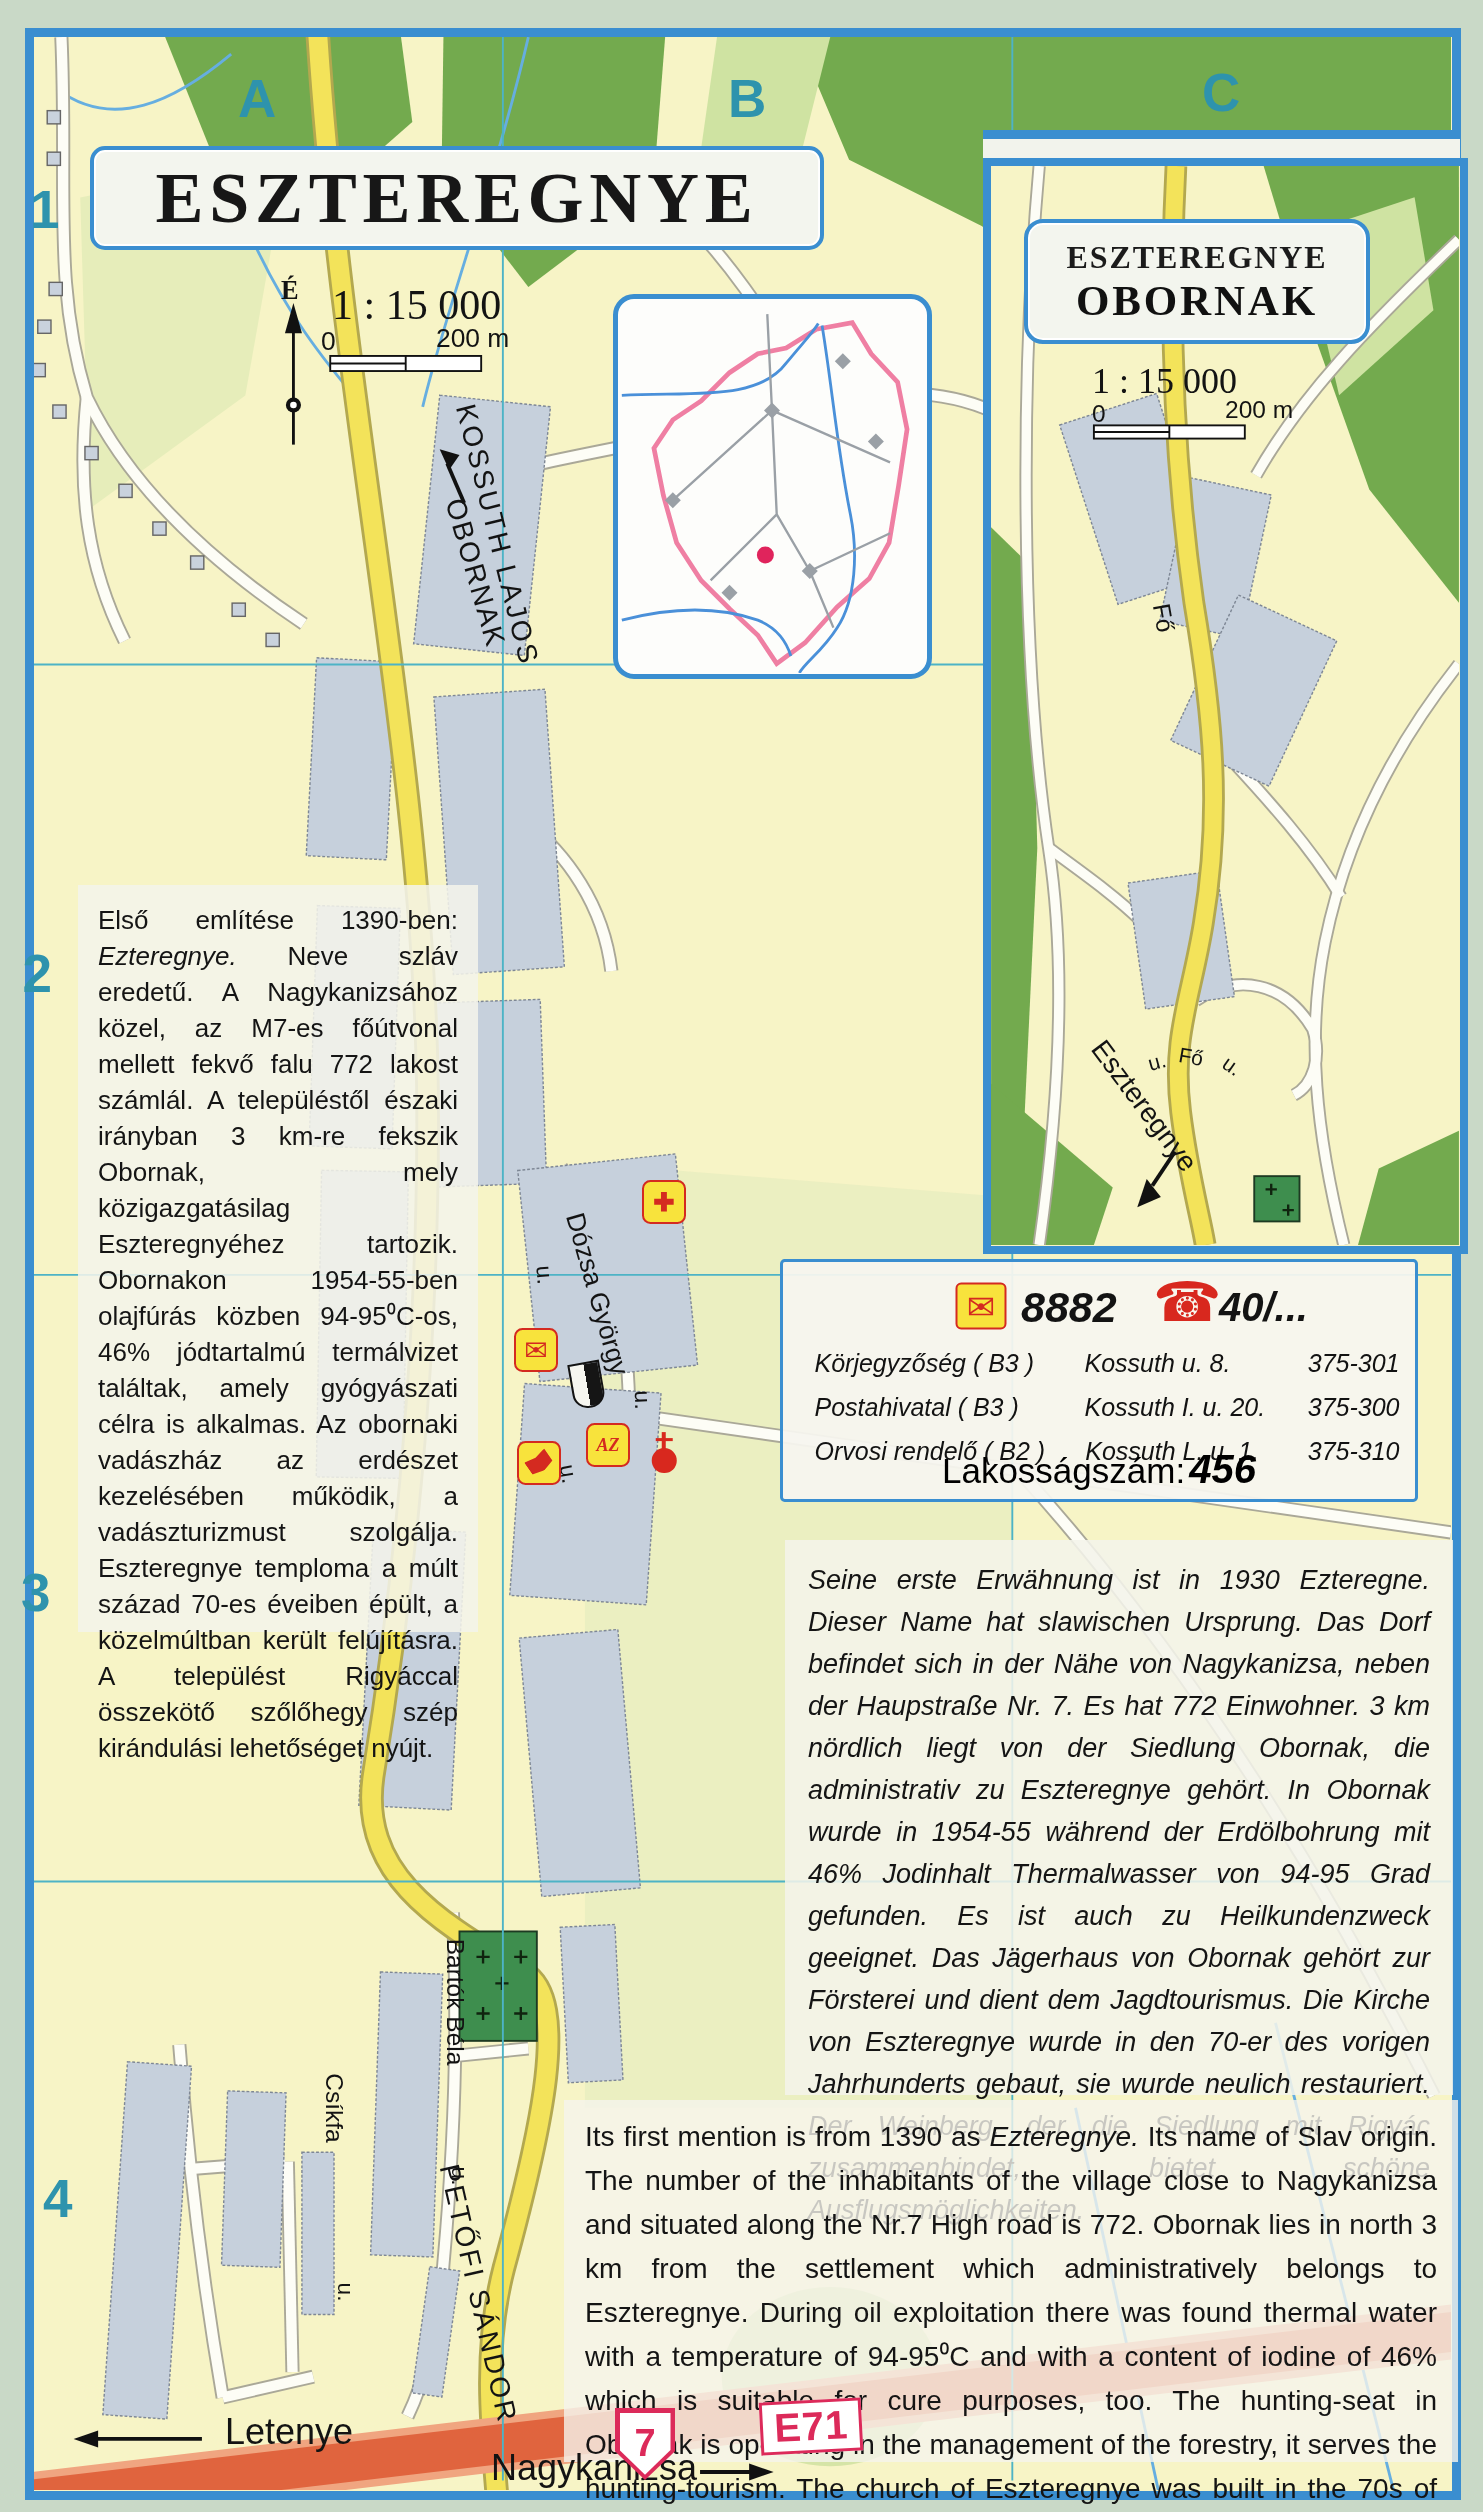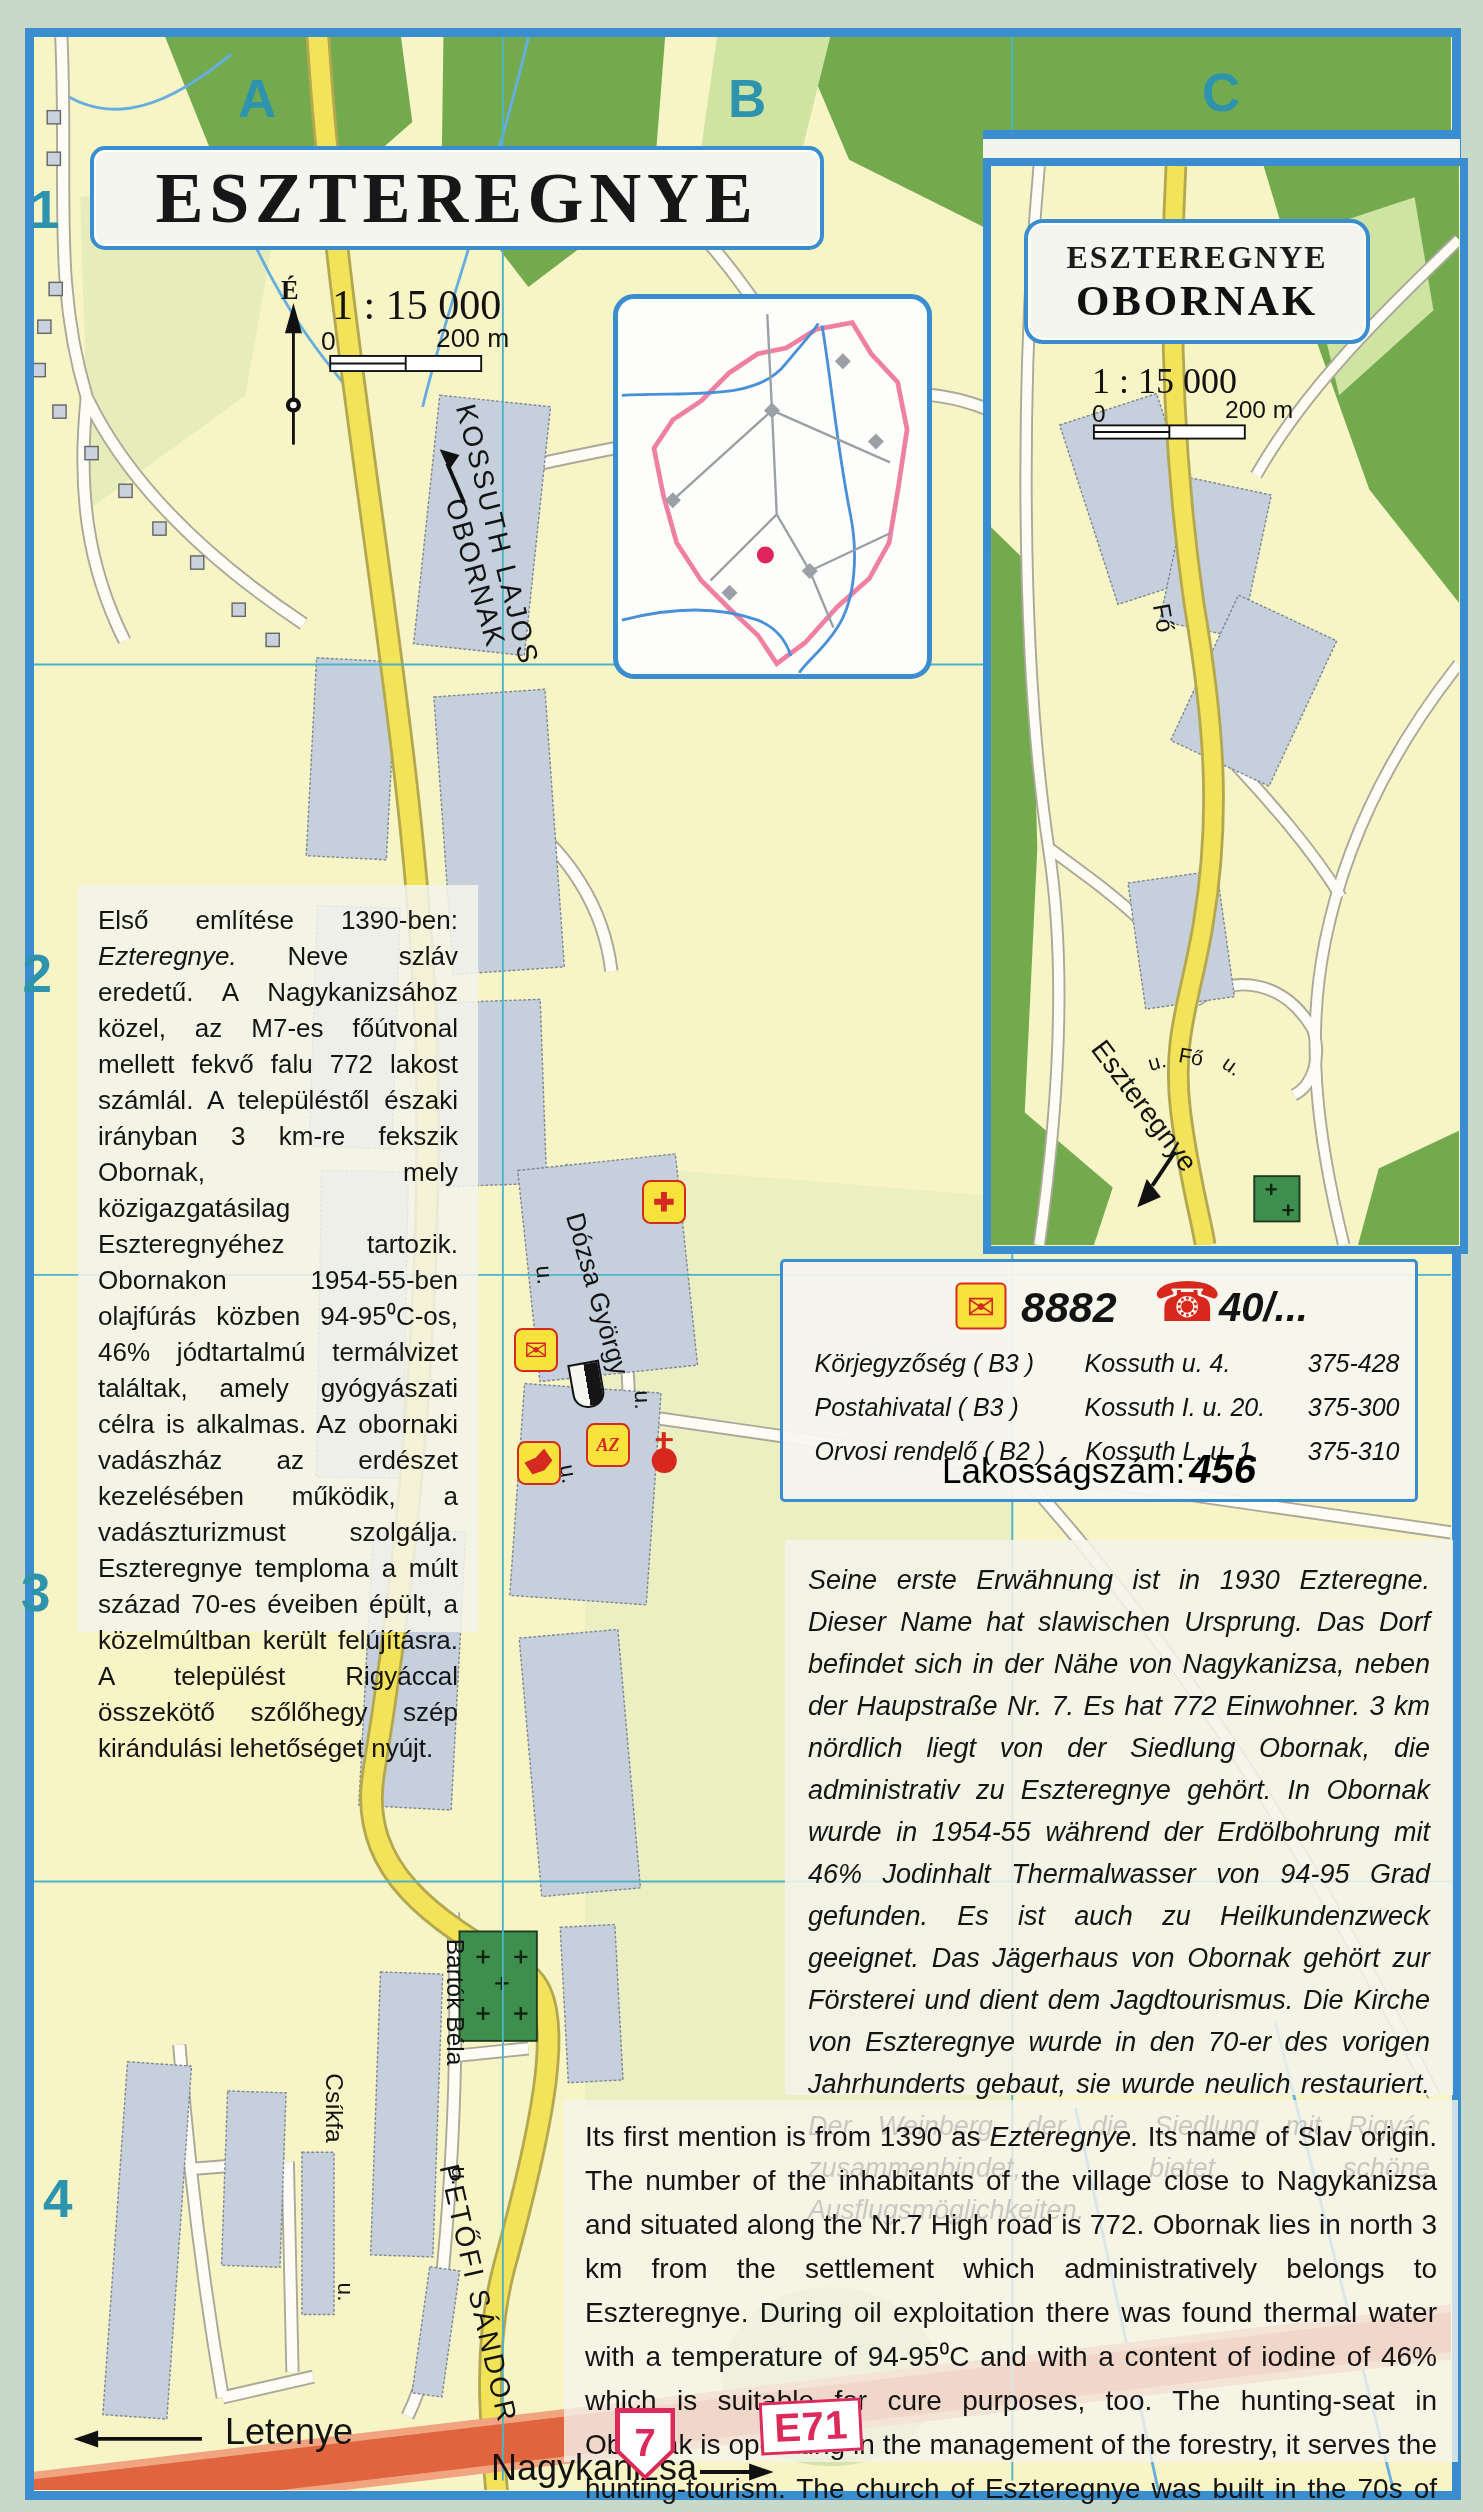--- a/index.html
+++ b/index.html
@@ -298,22 +298,22 @@
 
   <div class="infobox">
     <div class="poi" style="left:198px;top:44px;width:47px;height:43px;border-radius:5.7px;">
       <span style="font-size:34px;">✉</span>
       </div>
     <div class="lbl" style="left:238px;top:21px;font-size:43px;font-weight:bold;font-style:italic;">8882</div>
     <div class="lbl" style="left:370px;top:7.5px;font-size:55px;color:#d8281e;">☎</div>
     <div class="lbl" style="left:436px;top:22.6px;font-size:40px;font-weight:bold;font-style:italic;">40/...</div>
     <div class="info-row" style="left:24.5px;top:87px;width:585px;">
       <span style="width:270px;">Körjegyzőség ( B3 )</span>
-      <span style="width:211px;">Kossuth u. 4.</span>
-      <span style="width:104px;text-align:right;">375-428</span>
+      <span style="width:211px;">Kossuth u. 8.</span>
+      <span style="width:104px;text-align:right;">375-301</span>
     </div>
     <div class="info-row" style="left:24.5px;top:131px;width:585px;">
       <span style="width:270px;">Postahivatal ( B3 )</span>
       <span style="width:211px;">Kossuth I. u. 20.</span>
       <span style="width:104px;text-align:right;">375-300</span>
     </div>
     <div class="info-row" style="left:24.5px;top:175px;width:585px;gap:10px;">
       <span style="width:270px;">Orvosi rendelő ( B2 )</span>
       <span style="width:211px;">Kossuth L. u. 1.</span>
       <span style="width:104px;text-align:right;">375-310</span>

